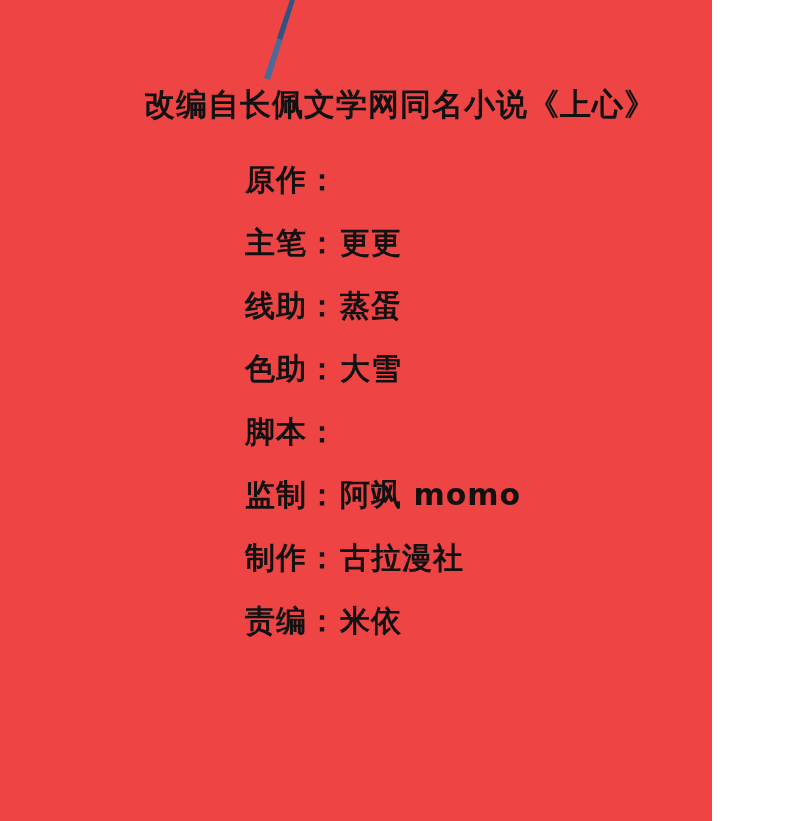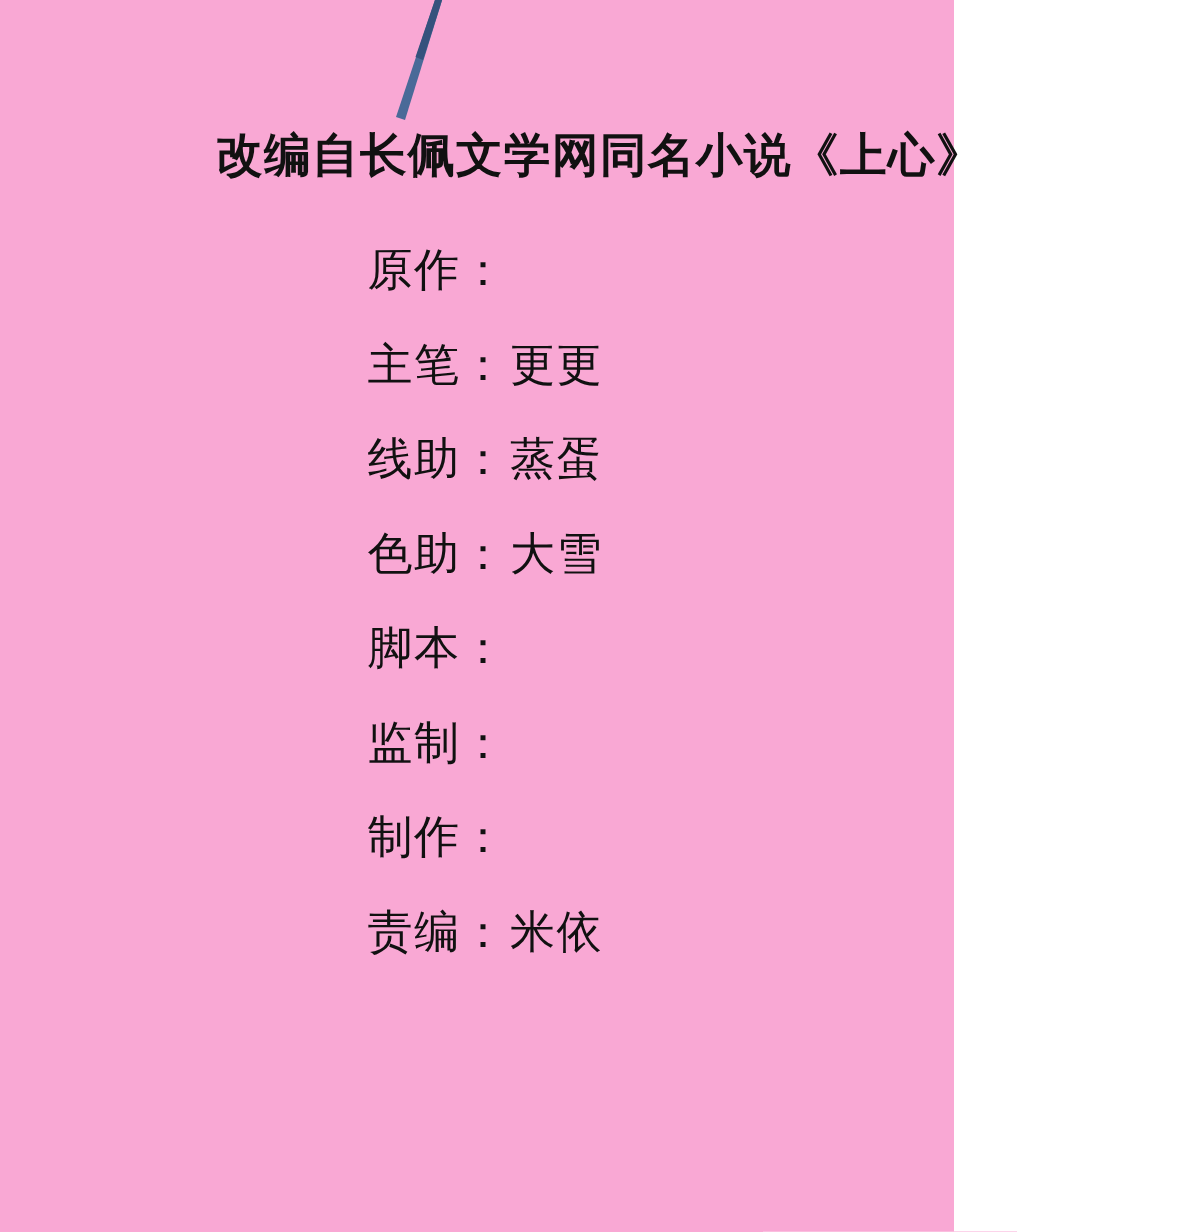--- a/index.html
+++ b/index.html
@@ -9,23 +9,23 @@
   body {
     width: 800px;
     height: 821px;
     background: #ffffff;
     font-family: "DejaVu Sans", "Liberation Sans", sans-serif;
     position: relative;
     overflow: hidden;
   }
   .page {
     position: relative;
-    width: 636px;
+    width: 712px;
     height: 821px;
-    background: #f9a8d4;
+    background: #ef4444;
   }
   
   .deco-stroke {
     position: absolute;
     top: -6px;
     left: 262px;
     width: 40px;
     height: 90px;
     pointer-events: none;
   }
@@ -47,21 +47,21 @@
     top: 160px;
     left: 245px;
     width: 500px;
   }
   .credit-row {
     display: flex;
     align-items: baseline;
     height: 63px;
     font-size: 30px;
     color: #111111;
-    font-weight: 400;
+    font-weight: 700;
     letter-spacing: 1px;
   }
   .credit-role {
     white-space: nowrap;
   }
   .credit-sep {
     white-space: nowrap;
   }
   .credit-name {
     white-space: nowrap;
@@ -108,25 +108,27 @@
     </div>
 
     <div class="credit-row">
       <span class="credit-role">脚本</span>
       <span class="credit-sep">：</span>
     </div>
 
     <div class="credit-row">
       <span class="credit-role">监制</span>
       <span class="credit-sep">：</span>
+      <span class="credit-name">阿飒  momo</span>
     </div>
 
     <div class="credit-row">
       <span class="credit-role">制作</span>
       <span class="credit-sep">：</span>
+      <span class="credit-name">古拉漫社</span>
     </div>
 
     <div class="credit-row">
       <span class="credit-role">责编</span>
       <span class="credit-sep">：</span>
       <span class="credit-name">米依</span>
     </div>
 
   </div>
 </div>

